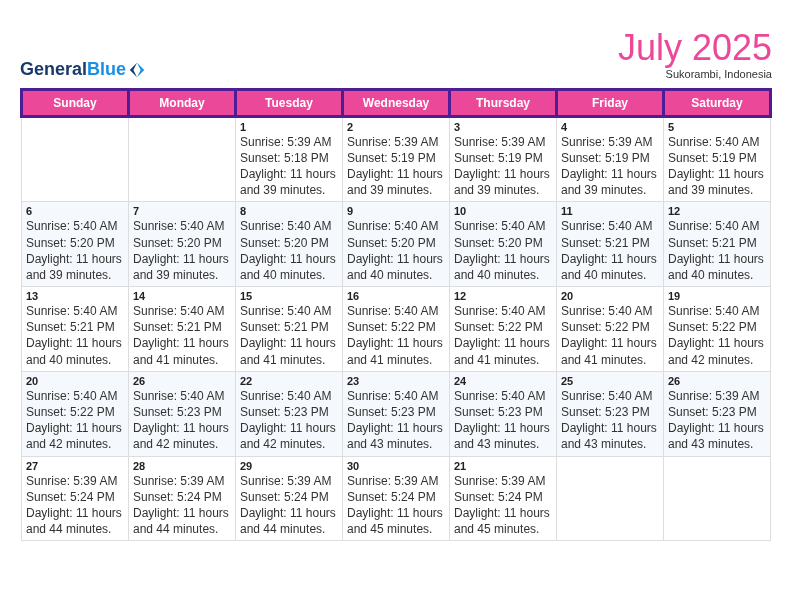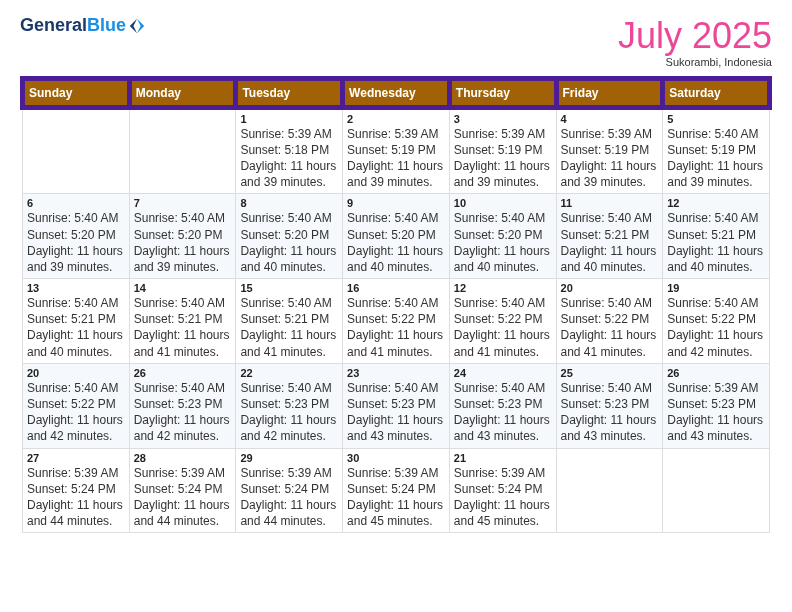--- a/index.html
+++ b/index.html
@@ -12,22 +12,23 @@
     }
     .page {
       width: 792px;
       height: 612px;
       background: #fff;
       padding: 16px 20px 10px 20px;
     }
     .header {
       display: flex;
       justify-content: space-between;
-      align-items: flex-start;
+      align-items: flex-end;
       margin-bottom: 8px;
+      margin-top: 12px;
     }
     .logo {
       display: flex;
       align-items: center;
     }
     .logo-text {
       font-size: 18px;
       font-weight: bold;
       color: #1a3a6b;
       line-height: 1.1;
@@ -52,27 +53,27 @@
     .subtitle {
       font-size: 11px;
       color: #333;
     }
     .calendar {
       width: 100%;
       border-collapse: collapse;
       border: 1px solid #ccc;
     }
     .calendar th {
-      background: #a16207;
+      background: #ec4899;
       color: #fff;
       font-size: 12px;
       font-weight: bold;
       padding: 5px 4px;
-      text-align: left;
-      border: 5px solid #4c1d95;
+      text-align: center;
+      border: 3px solid #4c1d95;
       width: calc(100% / 7);
     }
     .calendar td {
       vertical-align: top;
       padding: 3px 4px;
       border: 1px solid #ddd;
       font-size: 9.5px;
       color: #333;
       background: #fff;
       width: calc(100% / 7);

